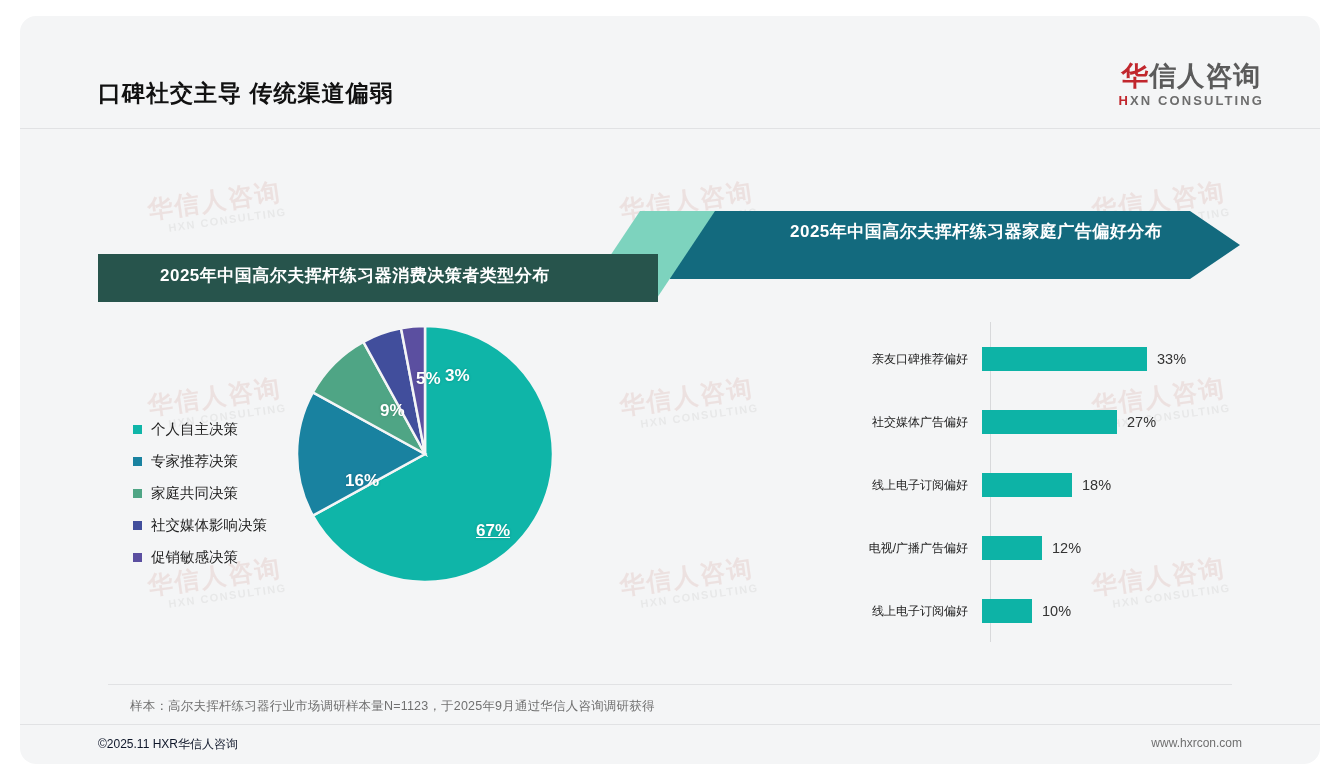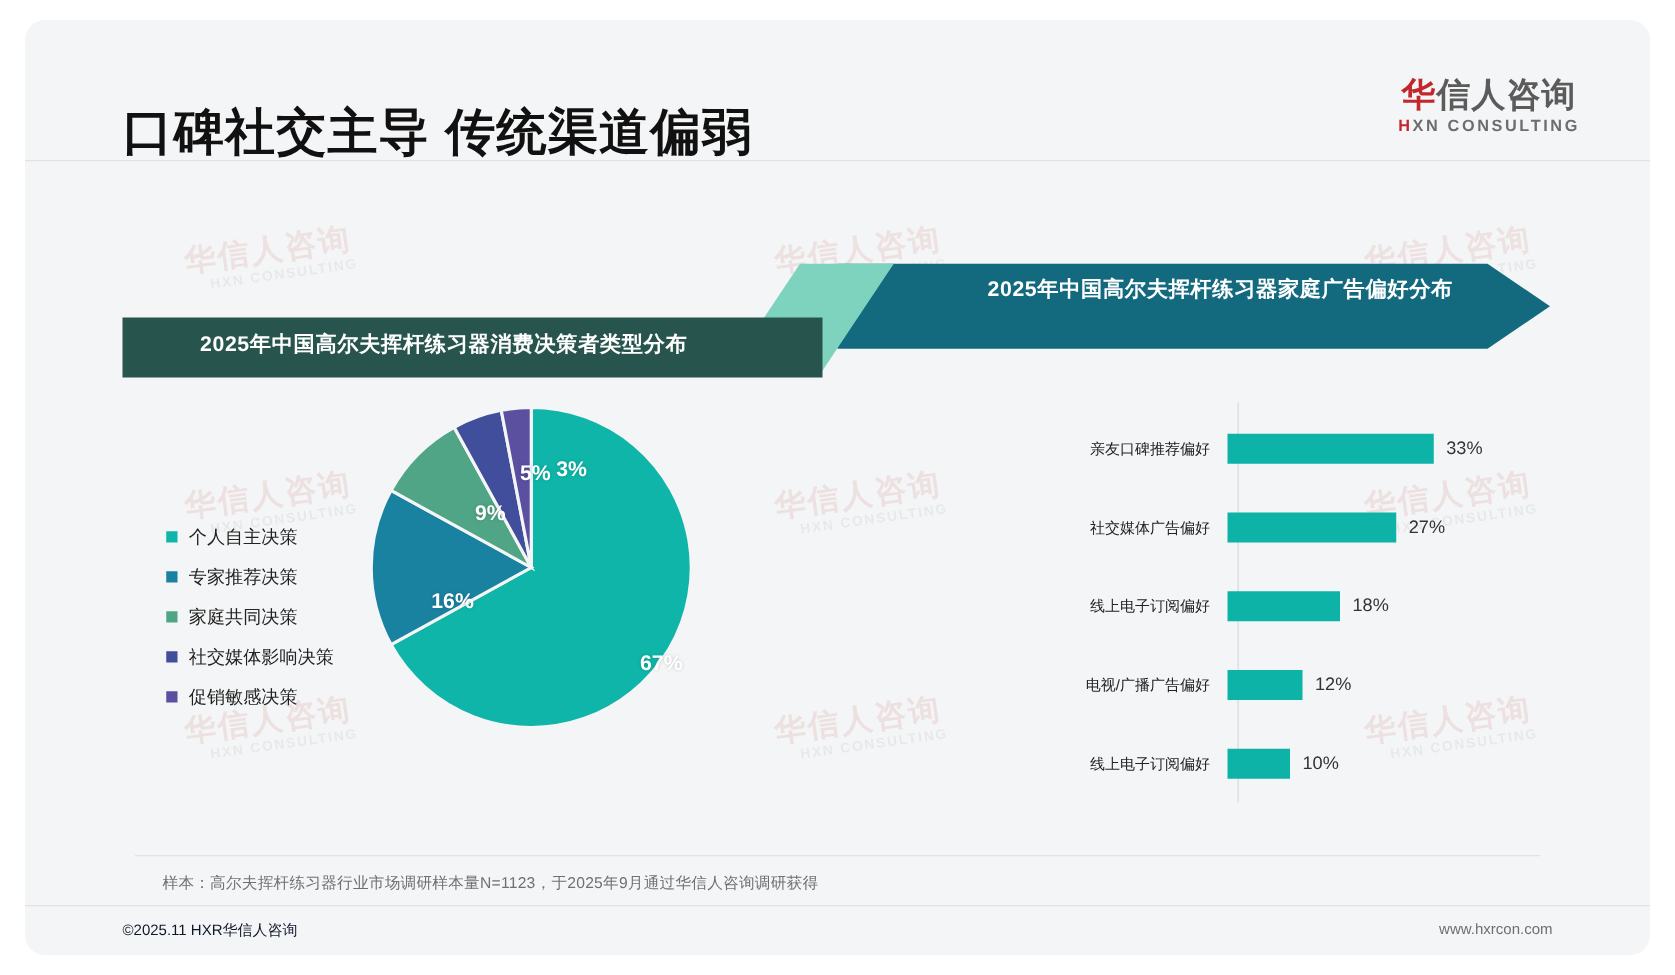--- a/index.html
+++ b/index.html
@@ -32,21 +32,21 @@
   .wm .wm-en{
     font-size:11px;font-weight:bold;color:#dcdcdc;letter-spacing:1.5px;
     display:block;margin-top:2px;margin-left:18px;
   }
   
   .top-rule{
     position:absolute;left:0;top:112px;width:1300px;height:1px;background:#e1e2e4;z-index:3;
   }
   .page-title{
     position:absolute;left:78px;top:62px;
-    font-size:40px;font-weight:bold;color:#111;letter-spacing:1px;
+    font-size:23px;font-weight:bold;color:#111;letter-spacing:1px;
     z-index:4;white-space:nowrap;
   }
   .logo{
     position:absolute;right:56px;top:46px;z-index:4;text-align:center;
   }
   .logo-cn{font-size:27px;font-weight:bold;color:#5b5b5b;letter-spacing:1px;line-height:1.05;}
   .logo-cn .red{color:#c1272d;}
   .logo-en{font-size:13px;font-weight:bold;color:#6d6d6d;letter-spacing:2.1px;margin-top:3px;}
   .logo-en .red{color:#c1272d;}
 
@@ -187,21 +187,21 @@
     <svg class="pie-svg" width="260" height="260" viewBox="0 0 260 260">
       <g id="pie-slices">
           <path d="M 130 130 L 130 2 A 128 128 0 1 1 17.83274495438546 191.66447028501955 Z" fill="#0fb5a8" stroke="#f4f5f6" stroke-width="2.5"></path>
           <path d="M 130 130 L 17.83274495438546 191.66447028501955 A 128 128 0 0 1 17.832744954385475 68.33552971498042 Z" fill="#1982a0" stroke="#f4f5f6" stroke-width="2.5"></path>
           <path d="M 130 130 L 17.832744954385475 68.33552971498042 A 128 128 0 0 1 68.33552971498045 17.83274495438546 Z" fill="#4fa585" stroke="#f4f5f6" stroke-width="2.5"></path>
           <path d="M 130 130 L 68.33552971498045 17.83274495438546 A 128 128 0 0 1 106.01519173302736 4.2672319067278295 Z" fill="#414e9c" stroke="#f4f5f6" stroke-width="2.5"></path>
           <path d="M 130 130 L 106.01519173302736 4.2672319067278295 A 128 128 0 0 1 130.00000000000009 2 Z" fill="#5b4fa0" stroke="#f4f5f6" stroke-width="2.5"></path>
         </g>
     </svg>
 
-    <div class="pie-label" style="left:432px;top:205px;">67%</div>
+    <div class="pie-label" style="left:396px;top:205px;text-decoration:underline;">67%</div>
     <div class="pie-label" style="left:265px;top:155px;">16%</div>
     <div class="pie-label" style="left:300px;top:85px;">9%</div>
     <div class="pie-label" style="left:336px;top:53px;">5%</div>
     <div class="pie-label" style="left:365px;top:50px;">3%</div>
   </div>
 
   <div class="bar-area">
     <div class="bar-axis"></div>
 
     <div class="bar-row" style="top:28px;">

